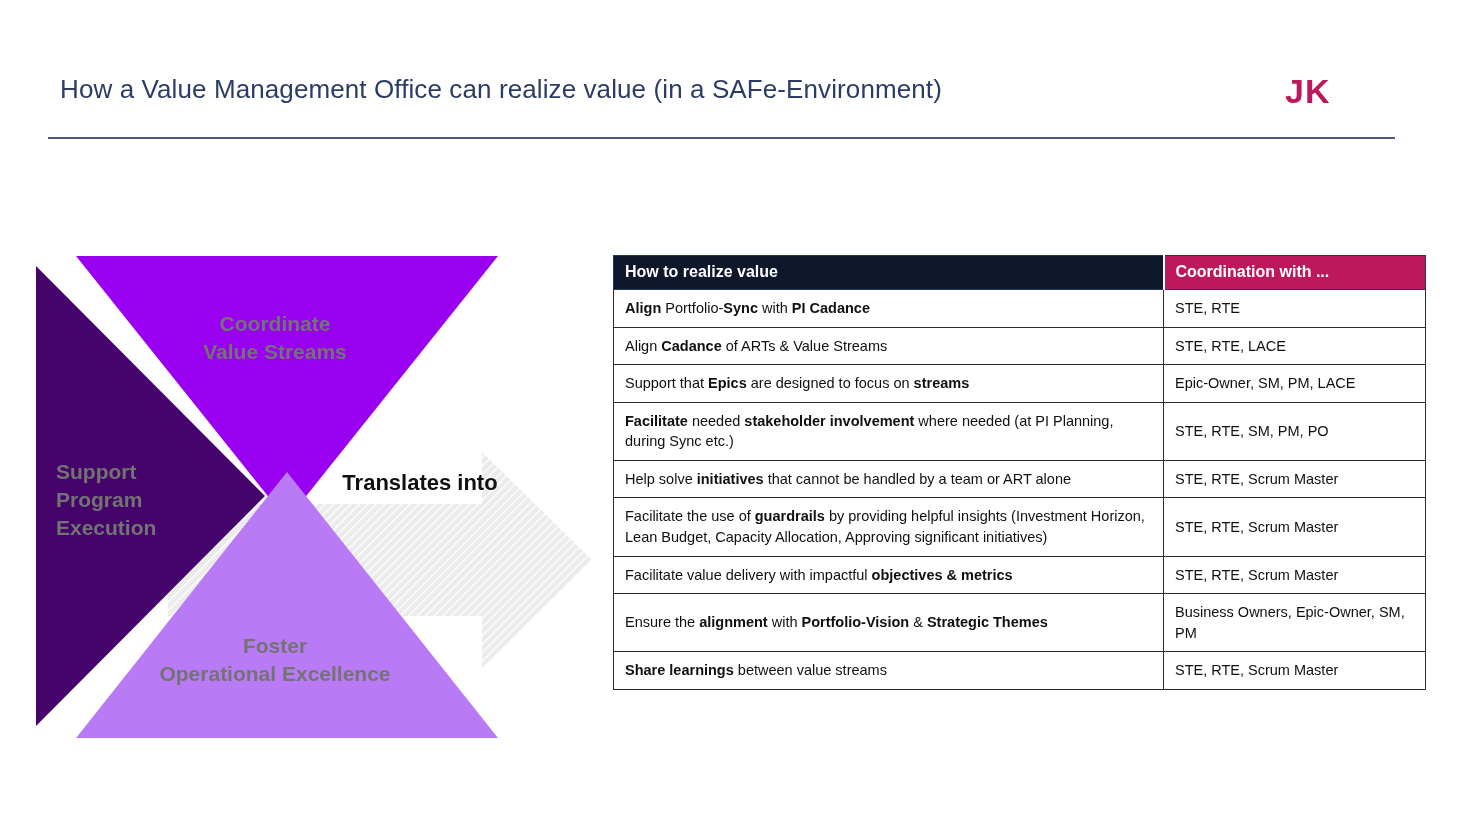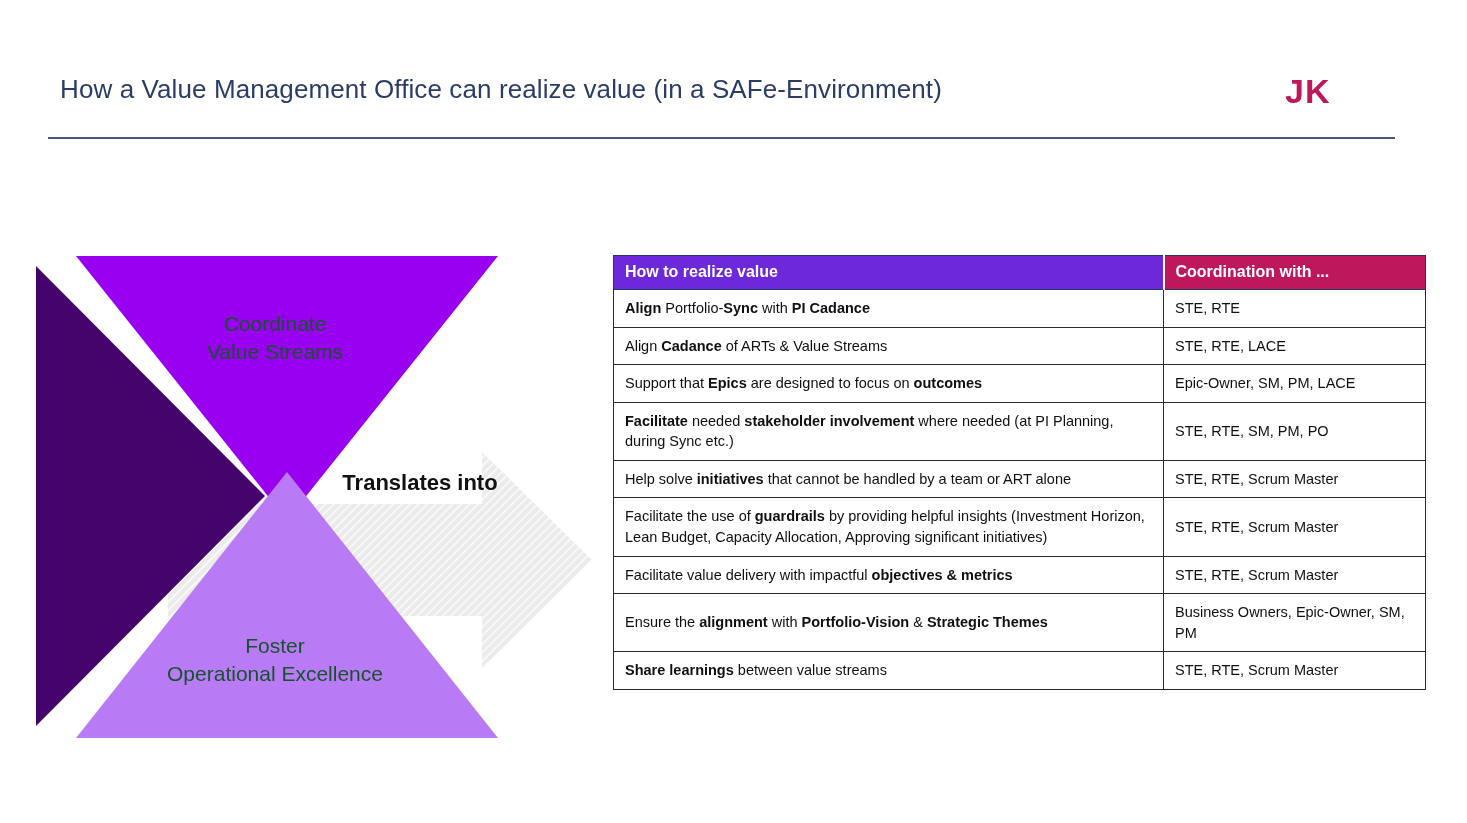--- a/index.html
+++ b/index.html
@@ -55,22 +55,22 @@
     position: absolute;
     left: 20px;
     top: 240px;
     width: 600px;
     height: 520px;
   }
   #diagram svg { display: block; }
 
   .tri-label {
     position: absolute;
-    color: #14532d;
-    font-weight: normal;
+    color: #737373;
+    font-weight: bold;
     font-size: 21px;
     line-height: 1.33;
     white-space: pre-line;
     pointer-events: none;
   }
   #label-coordinate {
     left: 120px;
     top: 70px;
     width: 270px;
     text-align: center;
@@ -164,49 +164,52 @@
     <polygon points="56,16 478,16 267,280" fill="#9900ef"></polygon>
 
     <polygon points="16,26 16,486 245,256" fill="#44046b"></polygon>
 
     <polygon points="267,232 478,498 56,498" fill="#b97bf5"></polygon>
   </svg>
 
   <div class="tri-label" id="label-coordinate">Coordinate
 Value Streams</div>
 
+  <div class="tri-label" id="label-support">Support
+Program
+Execution</div>
 
   <div class="tri-label" id="label-foster">Foster
 Operational Excellence</div>
 
   <div id="label-translates">Translates into</div>
 </div>
 
 <table id="value-table">
   <colgroup>
       <col class="c1">
       <col class="c2">
     </colgroup>
   <thead>
     <tr>
-      <th class="col-1" style="background: #6d28d9; border-color: rgb(31, 56, 100);">How to realize value</th>
+      <th class="col-1" style="background: #0f172a; border-color: rgb(31, 56, 100);">How to realize value</th>
       <th class="col-2" style="background: #be185d; border-color: rgb(31, 56, 100) rgb(31, 56, 100) rgb(31, 56, 100) rgb(255, 255, 255);">Coordination with ...</th>
     </tr>
   </thead>
   <tbody id="table-body">
       <tr>
         <td class="cell-action"><b>Align</b> Portfolio-<b>Sync</b> with <b>PI Cadance</b></td>
         <td class="cell-coord">STE, RTE</td>
       </tr>
       <tr>
         <td class="cell-action">Align <b>Cadance</b> of ARTs &amp; Value Streams</td>
         <td class="cell-coord">STE, RTE, LACE</td>
       </tr>
       <tr>
-        <td class="cell-action">Support that <b>Epics</b> are designed to focus on <b>outcomes</b></td>
+        <td class="cell-action">Support that <b>Epics</b> are designed to focus on <b>streams</b></td>
         <td class="cell-coord">Epic-Owner, SM, PM, LACE</td>
       </tr>
       <tr>
         <td class="cell-action"><b>Facilitate</b> needed <b>stakeholder involvement</b> where needed (at PI Planning, during Sync etc.)</td>
         <td class="cell-coord">STE, RTE, SM, PM, PO</td>
       </tr>
       <tr>
         <td class="cell-action">Help solve <b>initiatives</b> that cannot be handled by a team or ART alone</td>
         <td class="cell-coord">STE, RTE, Scrum Master</td>
       </tr>

